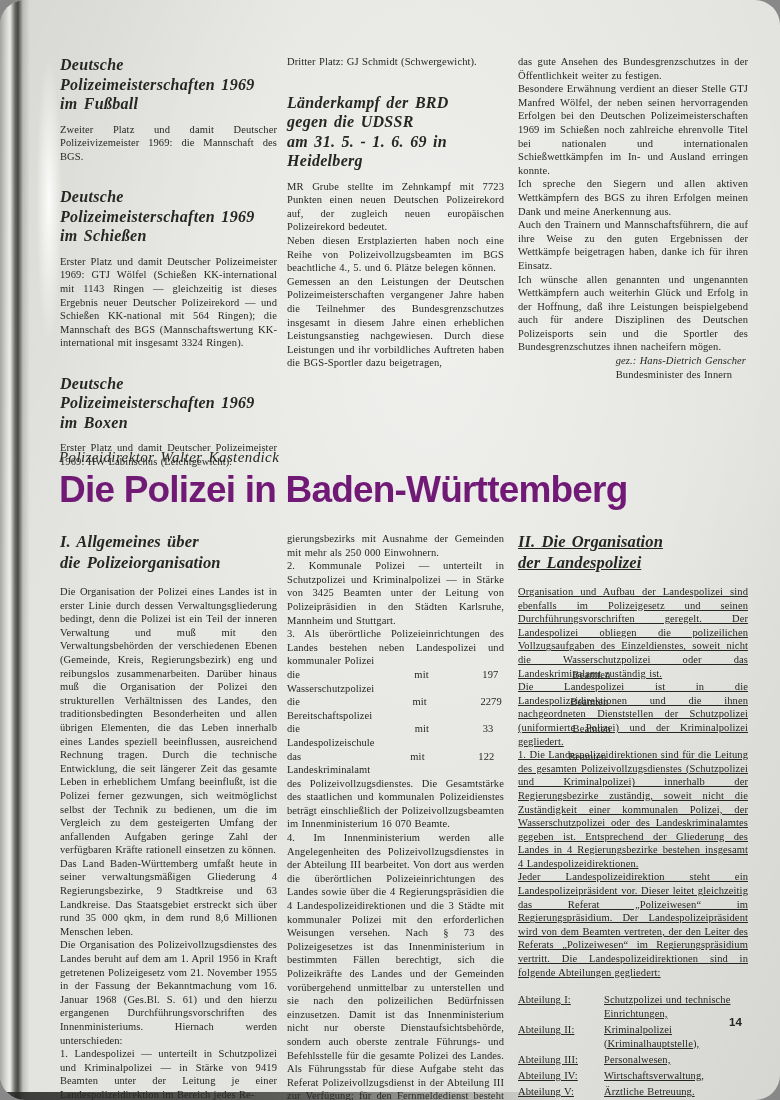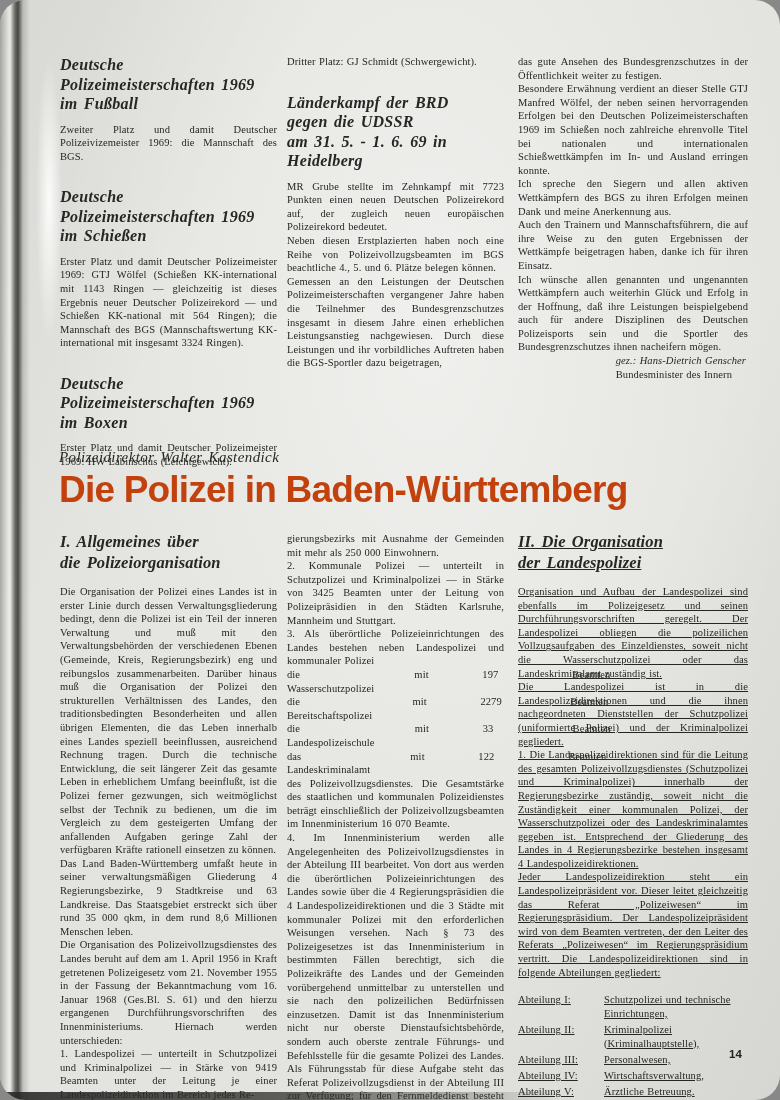--- a/index.html
+++ b/index.html
@@ -44,41 +44,41 @@
   .gap-top-sm { margin-top:15px; }
   #top-col1 { left:60px; top:55px; }
   #top-col2 { left:287px; top:55px; }
   #top-col3 { left:518px; top:55px; width:230px; }
   .sig1 { text-align:right; font-style:italic; margin-top:7px; padding-right:2px; }
   .sig2 { text-align:right; padding-right:16px; }
   #article-header { position:absolute; left:59px; top:449px; }
   .author { font-style:italic; font-size:15px; letter-spacing:0.4px; word-spacing:2px; }
   .headline {
     font-family:"Liberation Sans", sans-serif; font-weight:700;
-    font-size:37px; letter-spacing:-0.8px; margin-top:3px; color:#c2410c; white-space:nowrap;
+    font-size:37px; letter-spacing:-0.8px; margin-top:3px; color:#701a75; white-space:nowrap;
   }
   #art-col1 { left:60px; top:532px; }
   #art-col2 { left:287px; top:532px; }
   #art-col3 { left:518px; top:532px; width:230px;text-decoration:underline; }
   .section-head {
     font-style:italic; font-size:16.5px; line-height:20.5px; text-align:left;
     margin:0 0 12px 0; word-spacing:2px;
   }
   .section-head span { display:block; }
   .unit-row { display:flex;gap:40px; }
   .unit-name { flex:1 1 auto; text-align:left; }
   .unit-mit { width:28px; flex:none; }
   .unit-num { width:34px; flex:none; text-align:left; }
   .unit-beamten { width:54px; flex:none; text-align:right; }
   .dept-block { margin-top:14px; }
   .dept-row { display:flex; margin-top:2.5px; }
   .dept-label { width:86px; flex:none; text-align:left; }
   .dept-value { flex:1; text-align:left; }
   #page-num {
-    position:absolute; left:729px; top:1048px; z-index:2;
+    position:absolute; left:729px; top:1016px; z-index:2;
     font-family:"Liberation Sans", sans-serif; font-weight:700; font-size:11.5px; color:#232321;
   }
 </style>
 </head>
 <body>
 
 <div class="page">
   <div class="edge-left"></div>
   <div class="curl-highlight"></div>
   <div class="edge-bottom"></div>

